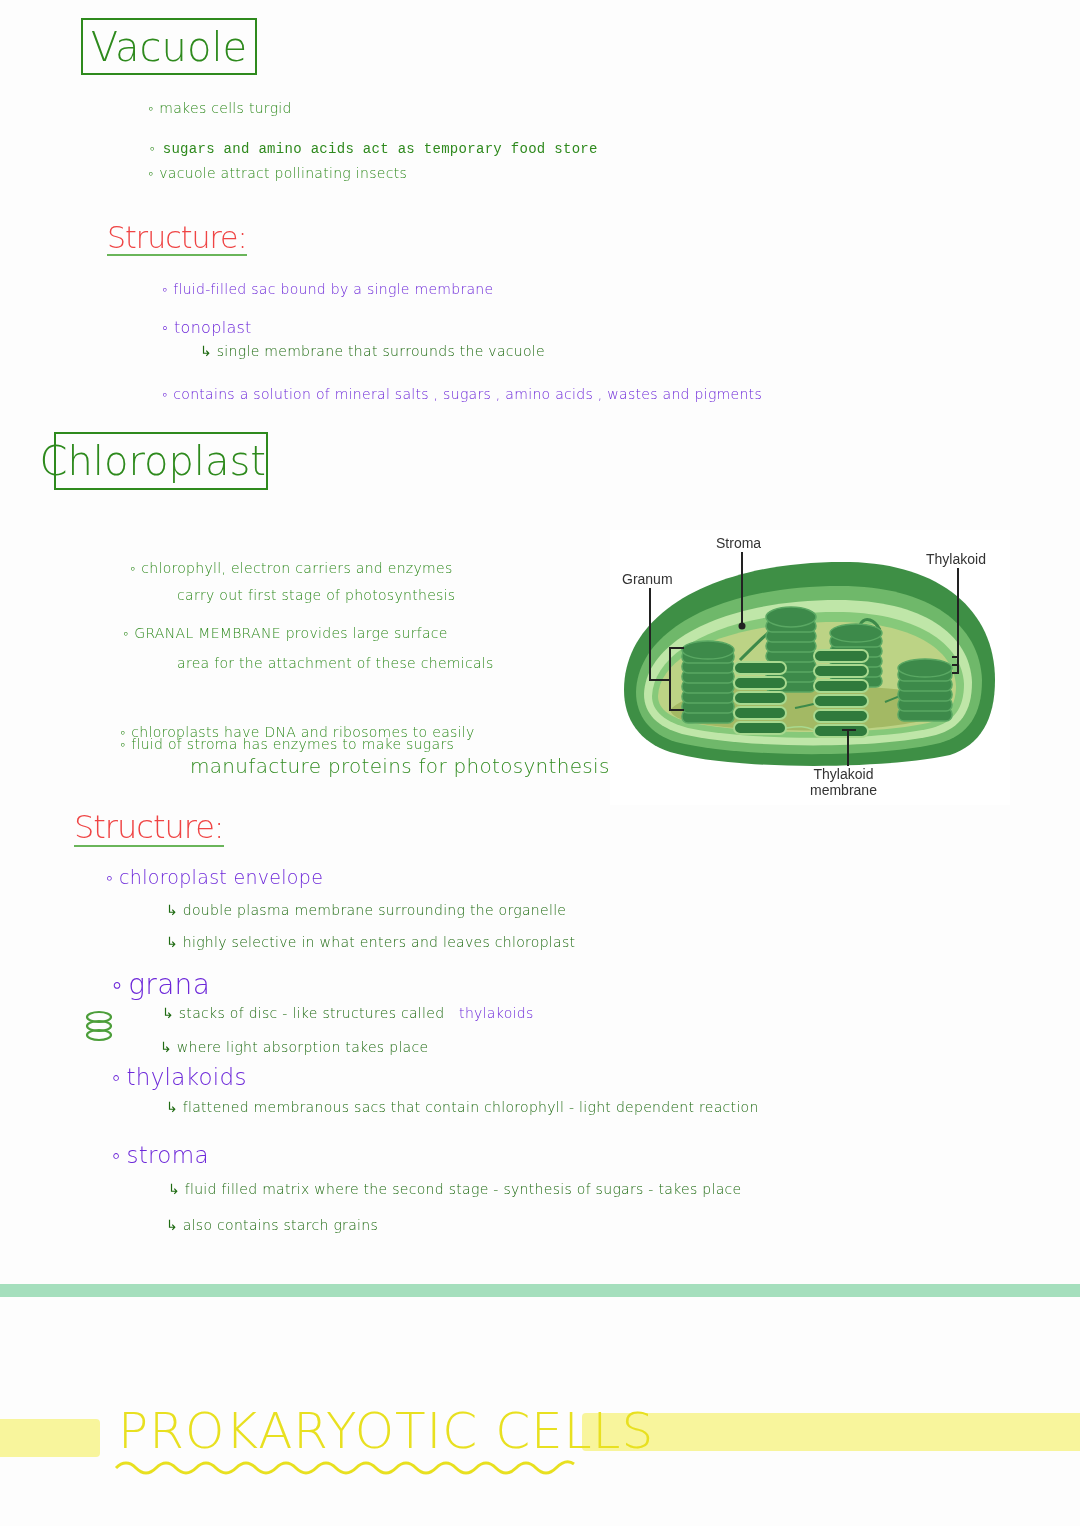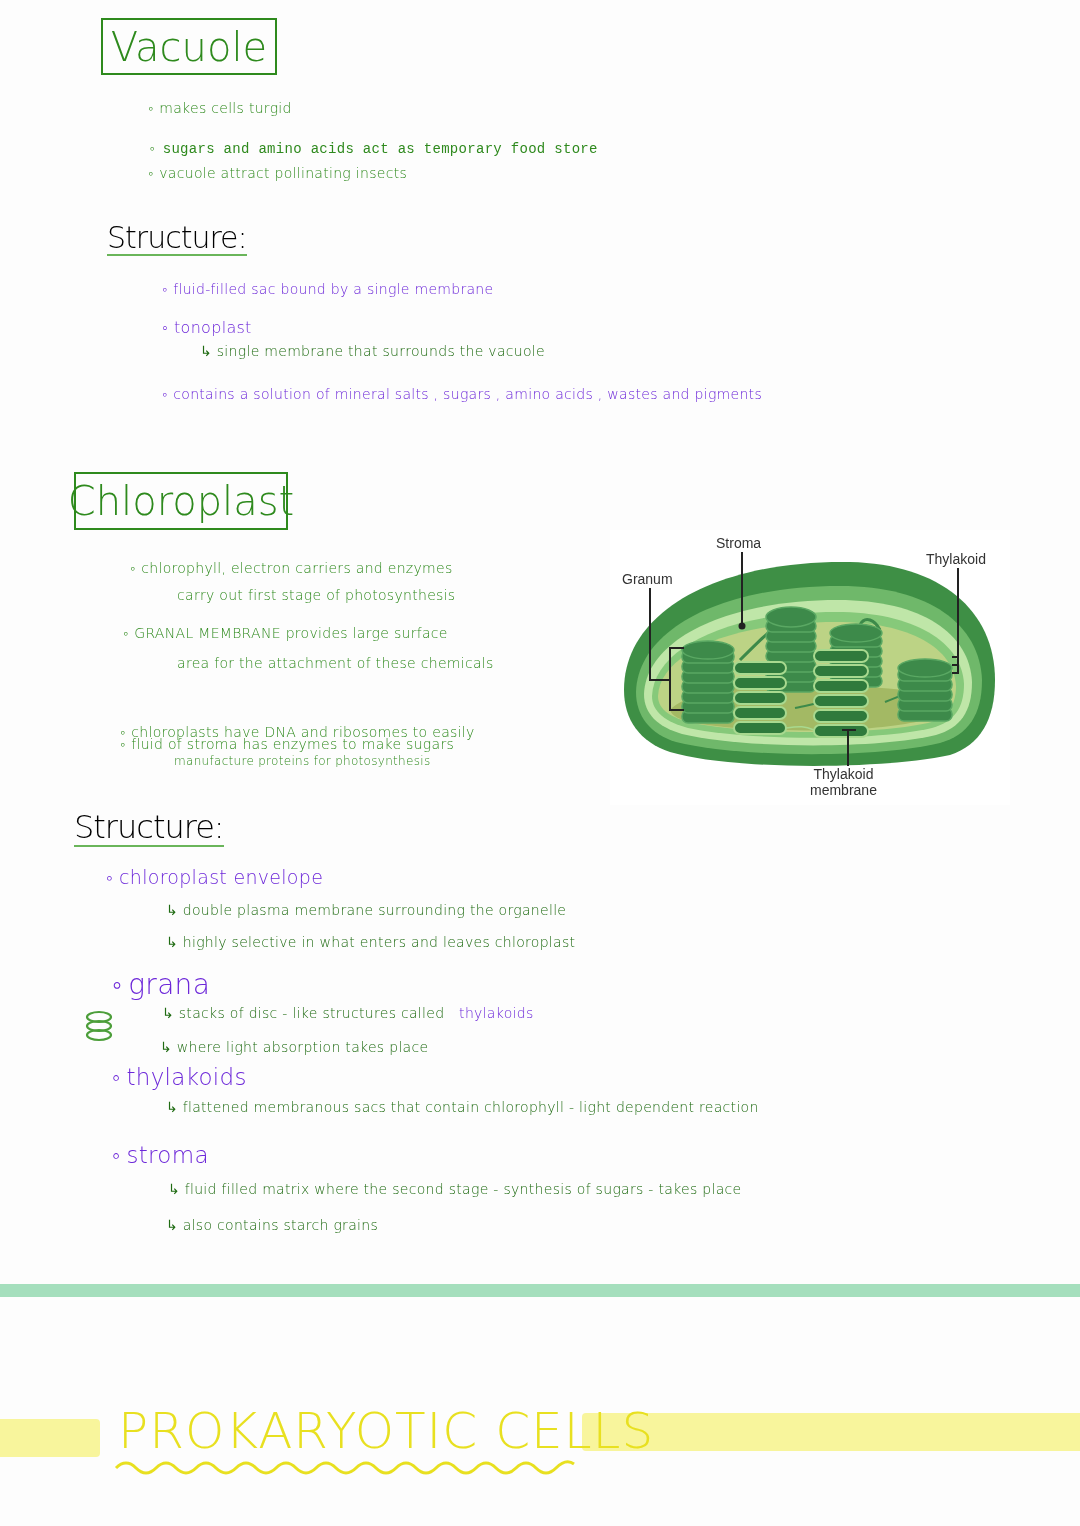--- a/index.html
+++ b/index.html
@@ -9,24 +9,24 @@
   }
   .abs { position:absolute; white-space:nowrap; }
   .dark { color:#1f6b12; }
   .mid { color:#2f8a1e; }
   .light { color:#6d28d9; }
   .hand { font-family: "DejaVu Sans", sans-serif; font-weight:300; letter-spacing:0.3px; }
 
   .title-box {
     position:absolute; border:2.5px solid #2e8a1d; color:#2e8a1d;
     font-family:"DejaVu Sans", sans-serif; font-weight:300;
-    display:flex; align-items:center; justify-content:center;margin-left:20px;
+    display:flex; align-items:center; justify-content:center;
   }
   .subhead {
-    position:absolute; color:#000000; font-weight:300; font-size:30px;
+    position:absolute; color:#ef4444; font-weight:300; font-size:30px;
     border-bottom:2px solid #6ab55a; line-height:1.05; letter-spacing:-1px;
   }
   .b1 { font-size:14px; }
   .b2 { font-size:17.5px; }
   .bullet::before { content:"\25E6"; margin-right:6px; }
 
   .divider { position:absolute; left:0; top:1284px; width:1080px; height:13px; background:#a5dfbd; }
   .hl-left { position:absolute; left:0; top:1419px; width:100px; height:38px; background:#f8f59c; border-radius:0 4px 4px 0; }
   .hl-right { position:absolute; left:582px; top:1413px; width:498px; height:38px; background:#f8f59c; border-radius:4px 0 0 4px; }
   .pro-title {
@@ -47,31 +47,31 @@
 <div class="abs hand mid b1 bullet" style="left:148px; top:141px;font-family:Liberation Mono, monospace;"><span>sugars  and  amino  acids  act  as  temporary  food  store</span></div>
 <div class="abs hand mid b1 bullet" style="left:148px; top:165px;"><span>vacuole  attract  pollinating  insects</span></div>
 
 <div class="subhead" style="left:107px; top:222px;">Structure:</div>
 
 <div class="abs hand light b1 bullet" style="left:162px; top:281px;"><span>fluid-filled  sac  bound  by  a  single  membrane</span></div>
 <div class="abs hand light b1 bullet" style="left:162px; top:318px; font-size:16px;"><span>tonoplast</span></div>
 <div class="abs hand dark b1" style="left:200px; top:343px;">↳ single  membrane  that  surrounds  the  vacuole</div>
 <div class="abs hand light b1 bullet" style="left:162px; top:386px;"><span>contains  a  solution  of  mineral  salts , sugars  ,  amino  acids  , wastes  and  pigments</span></div>
 
-<div class="title-box" style="left:54px; top:472px; width:210px; height:54px; font-size:40px;">
+<div class="title-box" style="left:54px; top:432px; width:210px; height:54px; font-size:40px;justify-content:flex-end;">
   <span>Chloroplast</span>
 </div>
 
 <div class="abs hand mid b1 bullet" style="left:130px; top:560px;"><span>chlorophyll,  electron  carriers  and  enzymes</span></div>
 <div class="abs hand mid b1" style="left:177px; top:587px;">carry  out  first  stage  of  photosynthesis</div>
 <div class="abs hand mid b1 bullet" style="left:123px; top:625px;"><span>GRANAL  MEMBRANE  provides  large  surface</span></div>
 <div class="abs hand mid b1" style="left:177px; top:655px;">area  for  the  attachment  of  these  chemicals</div>
 <div class="abs hand mid b1 bullet" style="left:120px; top:692px;margin-top:44px;"><span>fluid  of  stroma  has  enzymes  to  make  sugars</span></div>
 <div class="abs hand mid b1 bullet" style="left:120px; top:724px;"><span>chloroplasts  have  DNA  and  ribosomes  to  easily</span></div>
-<div class="abs hand mid b2" style="left:174px; top:754px; font-size:12px;">manufacture  proteins  for  photosynthesis</div>
+<div class="abs hand mid b2" style="left:190px; top:754px; font-size:20px;">manufacture  proteins  for  photosynthesis</div>
 
 <div class="diagram">
   <svg width="400" height="275" viewBox="0 0 400 275">
     <rect x="0" y="0" width="400" height="275" fill="#ffffff"></rect>
 
     <path d="M14 160 C14 80, 110 30, 240 32 C330 34, 385 80, 385 150 C385 190, 370 215, 340 225 C270 240, 120 240, 60 222 C30 212, 14 190, 14 160 Z" fill="#3e8f45"></path>
     <path d="M26 162 C28 100, 110 56, 230 56 C320 56, 370 95, 372 150 C372 185, 358 205, 330 213 C270 228, 130 228, 66 212 C40 204, 26 186, 26 162 Z" fill="#6fb86a"></path>
     <path d="M34 164 C36 110, 115 70, 228 70 C312 70, 360 104, 362 152 C362 182, 350 198, 326 205 C268 219, 135 219, 72 204 C48 197, 34 184, 34 164 Z" fill="#bfe6a8"></path>
     <path d="M42 166 C44 118, 118 82, 226 82 C304 82, 352 112, 354 154 C354 178, 344 192, 322 198 C266 211, 140 211, 78 198 C56 192, 42 182, 42 166 Z" fill="#86c97a"></path>
     <path d="M48 166 C50 124, 120 92, 226 92 C300 92, 344 118, 346 156 C346 176, 337 188, 318 193 C264 205, 144 205, 82 193 C62 188, 48 180, 48 166 Z" fill="#bcd385"></path>

